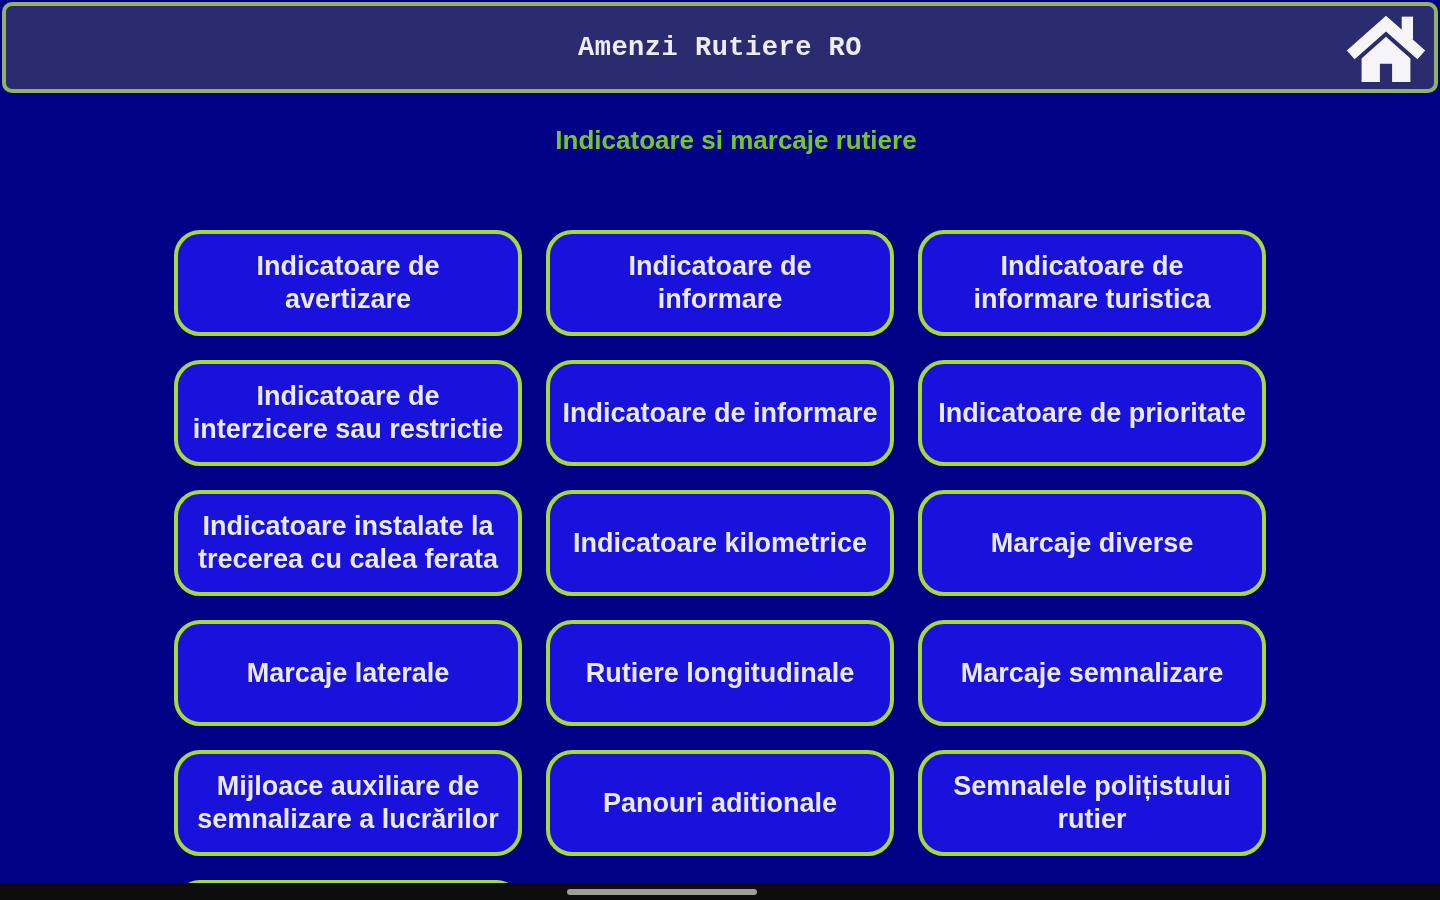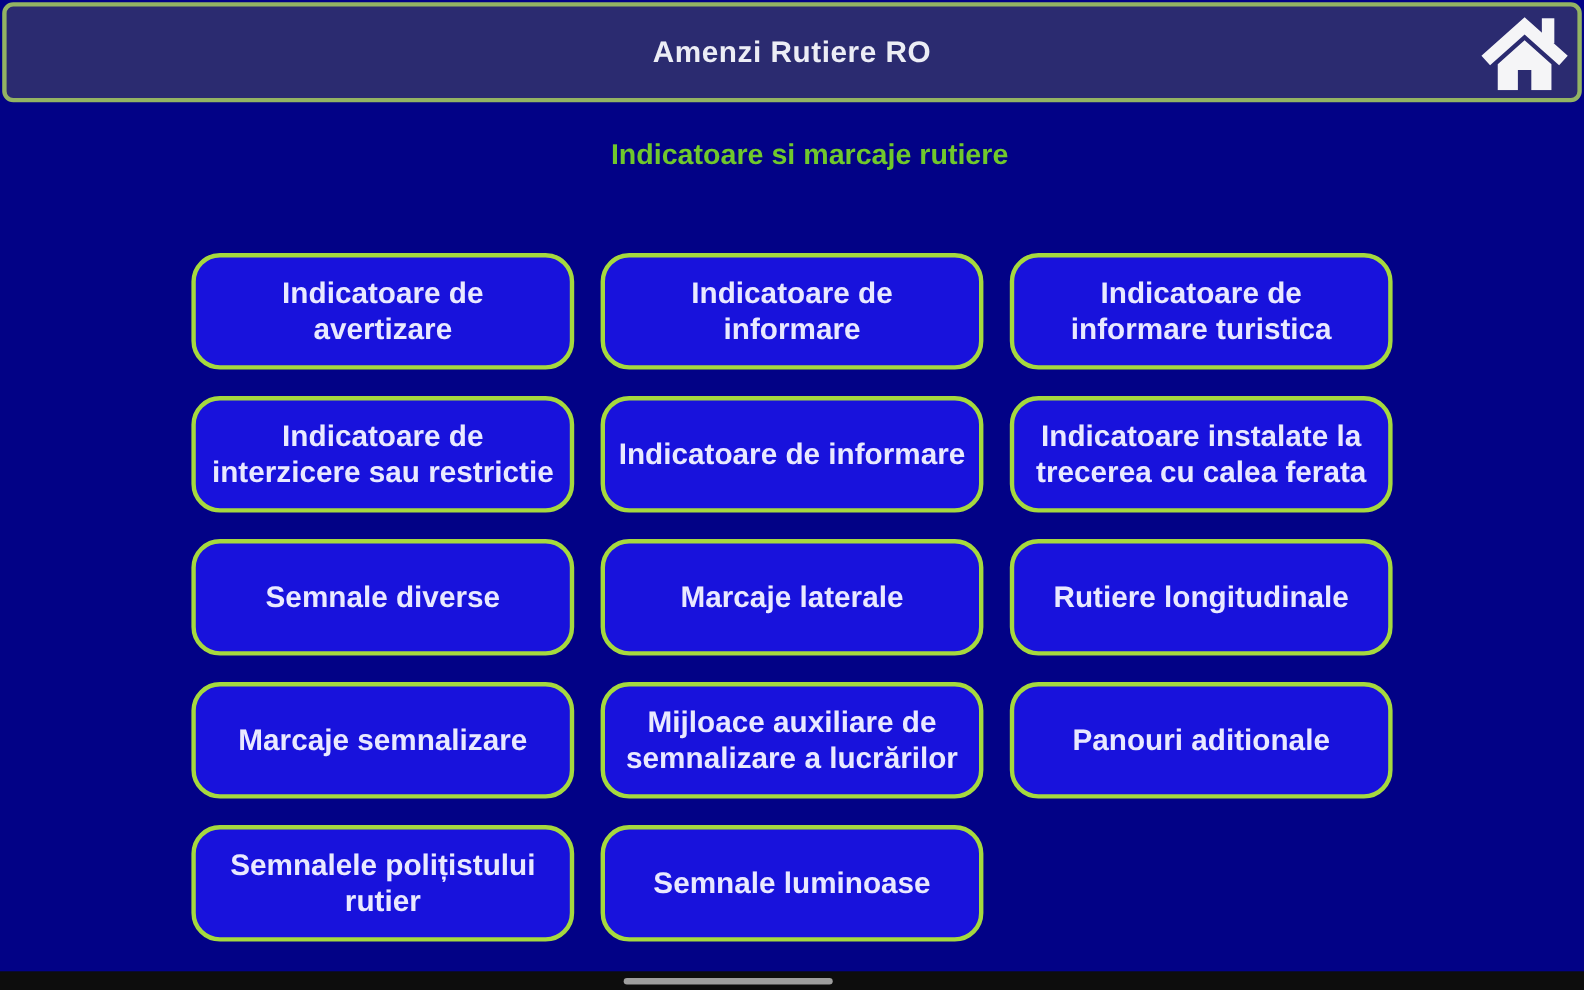--- a/index.html
+++ b/index.html
@@ -30,20 +30,21 @@
     display: flex;
     align-items: center;
     justify-content: center;
   }
   .topbar-title {
     color: var(--title-text, #ecedf5);
     font-size: 27px;
     font-weight: bold;
     letter-spacing: 0.5px;
     text-align: center;
+    font-family: Liberation Mono, monospace;
   }
   .home-btn {
     position: absolute;
     right: 2px;
     top: 50%;
     transform: translateY(-50%);
     width: 92px;
     height: 72px;
     background: transparent;
     border: none;
@@ -139,23 +140,25 @@
   <div class="grid">
       <button class="cat-btn">Indicatoare de
 avertizare</button>
       <button class="cat-btn">Indicatoare de
 informare</button>
       <button class="cat-btn">Indicatoare de
 informare turistica</button>
       <button class="cat-btn">Indicatoare de
 interzicere sau restrictie</button>
       <button class="cat-btn">Indicatoare de informare</button>
+      <button class="cat-btn">Indicatoare de prioritate</button>
       <button class="cat-btn">Indicatoare instalate la
 trecerea cu calea ferata</button>
-      <button class="cat-btn">Semnale diverse</button>
+      <button class="cat-btn">Indicatoare kilometrice</button>
+      <button class="cat-btn">Marcaje diverse</button>
       <button class="cat-btn">Marcaje laterale</button>
       <button class="cat-btn">Rutiere longitudinale</button>
       <button class="cat-btn">Marcaje semnalizare</button>
       <button class="cat-btn">Mijloace auxiliare de
 semnalizare a lucrărilor</button>
       <button class="cat-btn">Panouri aditionale</button>
       <button class="cat-btn">Semnalele polițistului
 rutier</button>
       <button class="cat-btn">Semnale luminoase</button>
     </div>

